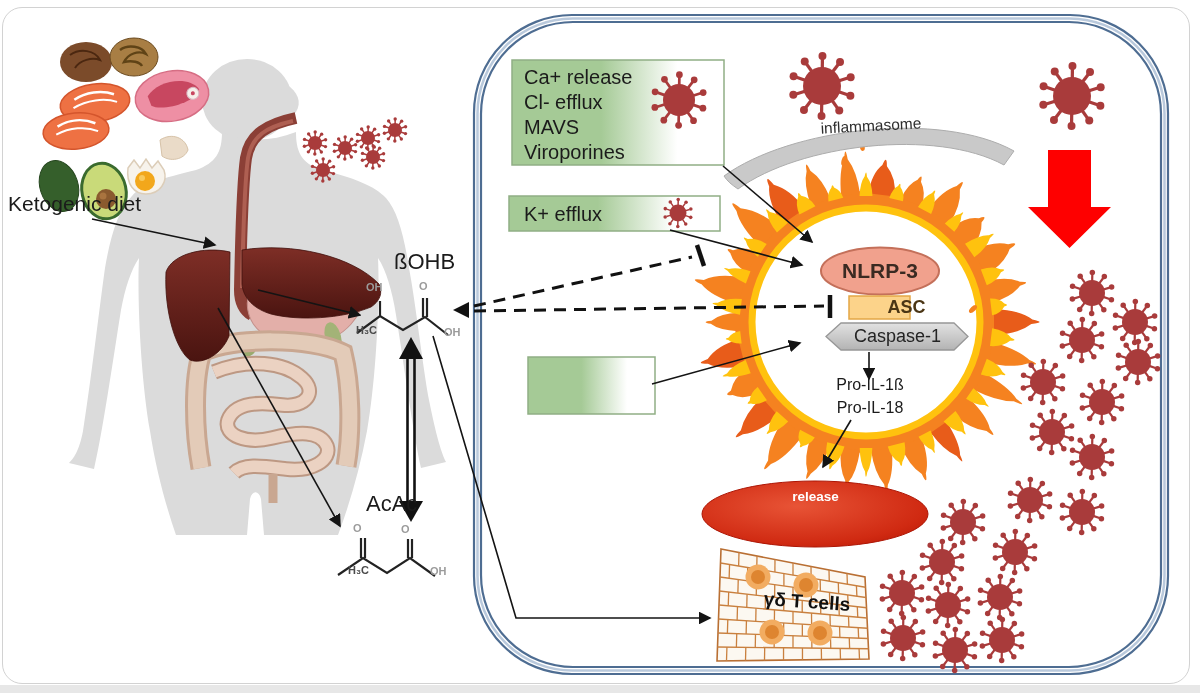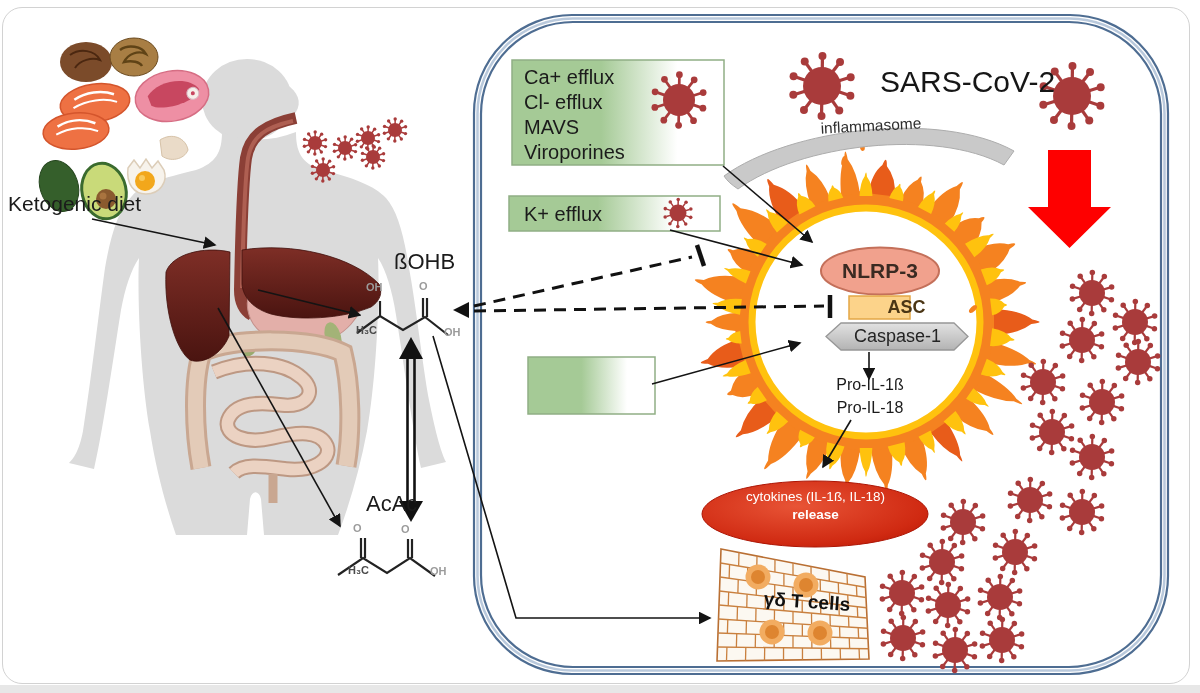--- a/index.html
+++ b/index.html
@@ -1033,33 +1033,31 @@
   <div class="txt atom" id="b-oh-top">OH</div>
   <div class="txt atom" id="b-o">O</div>
   <div class="txt atom dark" id="b-h3c">H₃C</div>
   <div class="txt atom" id="b-oh-r">OH</div>
   <div class="txt atom" id="a-o1">O</div>
   <div class="txt atom" id="a-o2">O</div>
   <div class="txt atom dark" id="a-h3c">H₃C</div>
   <div class="txt atom" id="a-oh">OH</div>
 
   <div class="txt" id="box-channels">
-    <span>Ca+ efflux</span>
+    <span>Ca+ release</span>
     <span>Cl- efflux</span>
     <span>MAVS</span>
     <span>Viroporines</span>
   </div>
   <div class="txt" id="box-k">K+ efflux</div>
 
-  <div class="txt" id="lbl-sars">SARS-CoV-2</div>
   <div class="txt center" id="lbl-inflammasome">inflammasome</div>
   <div class="txt center" id="lbl-nlrp3">NLRP-3</div>
   <div class="txt center" id="lbl-asc">ASC</div>
   <div class="txt center" id="lbl-caspase">Caspase-1</div>
   <div class="txt center" id="lbl-pro1">Pro-IL-1ß</div>
   <div class="txt center" id="lbl-pro2">Pro-IL-18</div>
 
   <div class="txt center" id="oval-text">
-    <span>cytokines (IL-1ß, IL-18)</span>
     <span class="b">release</span>
   </div>
   <div class="txt center" id="lbl-tcells">γδ T cells</div>
 </div>
 
 </body></html>

